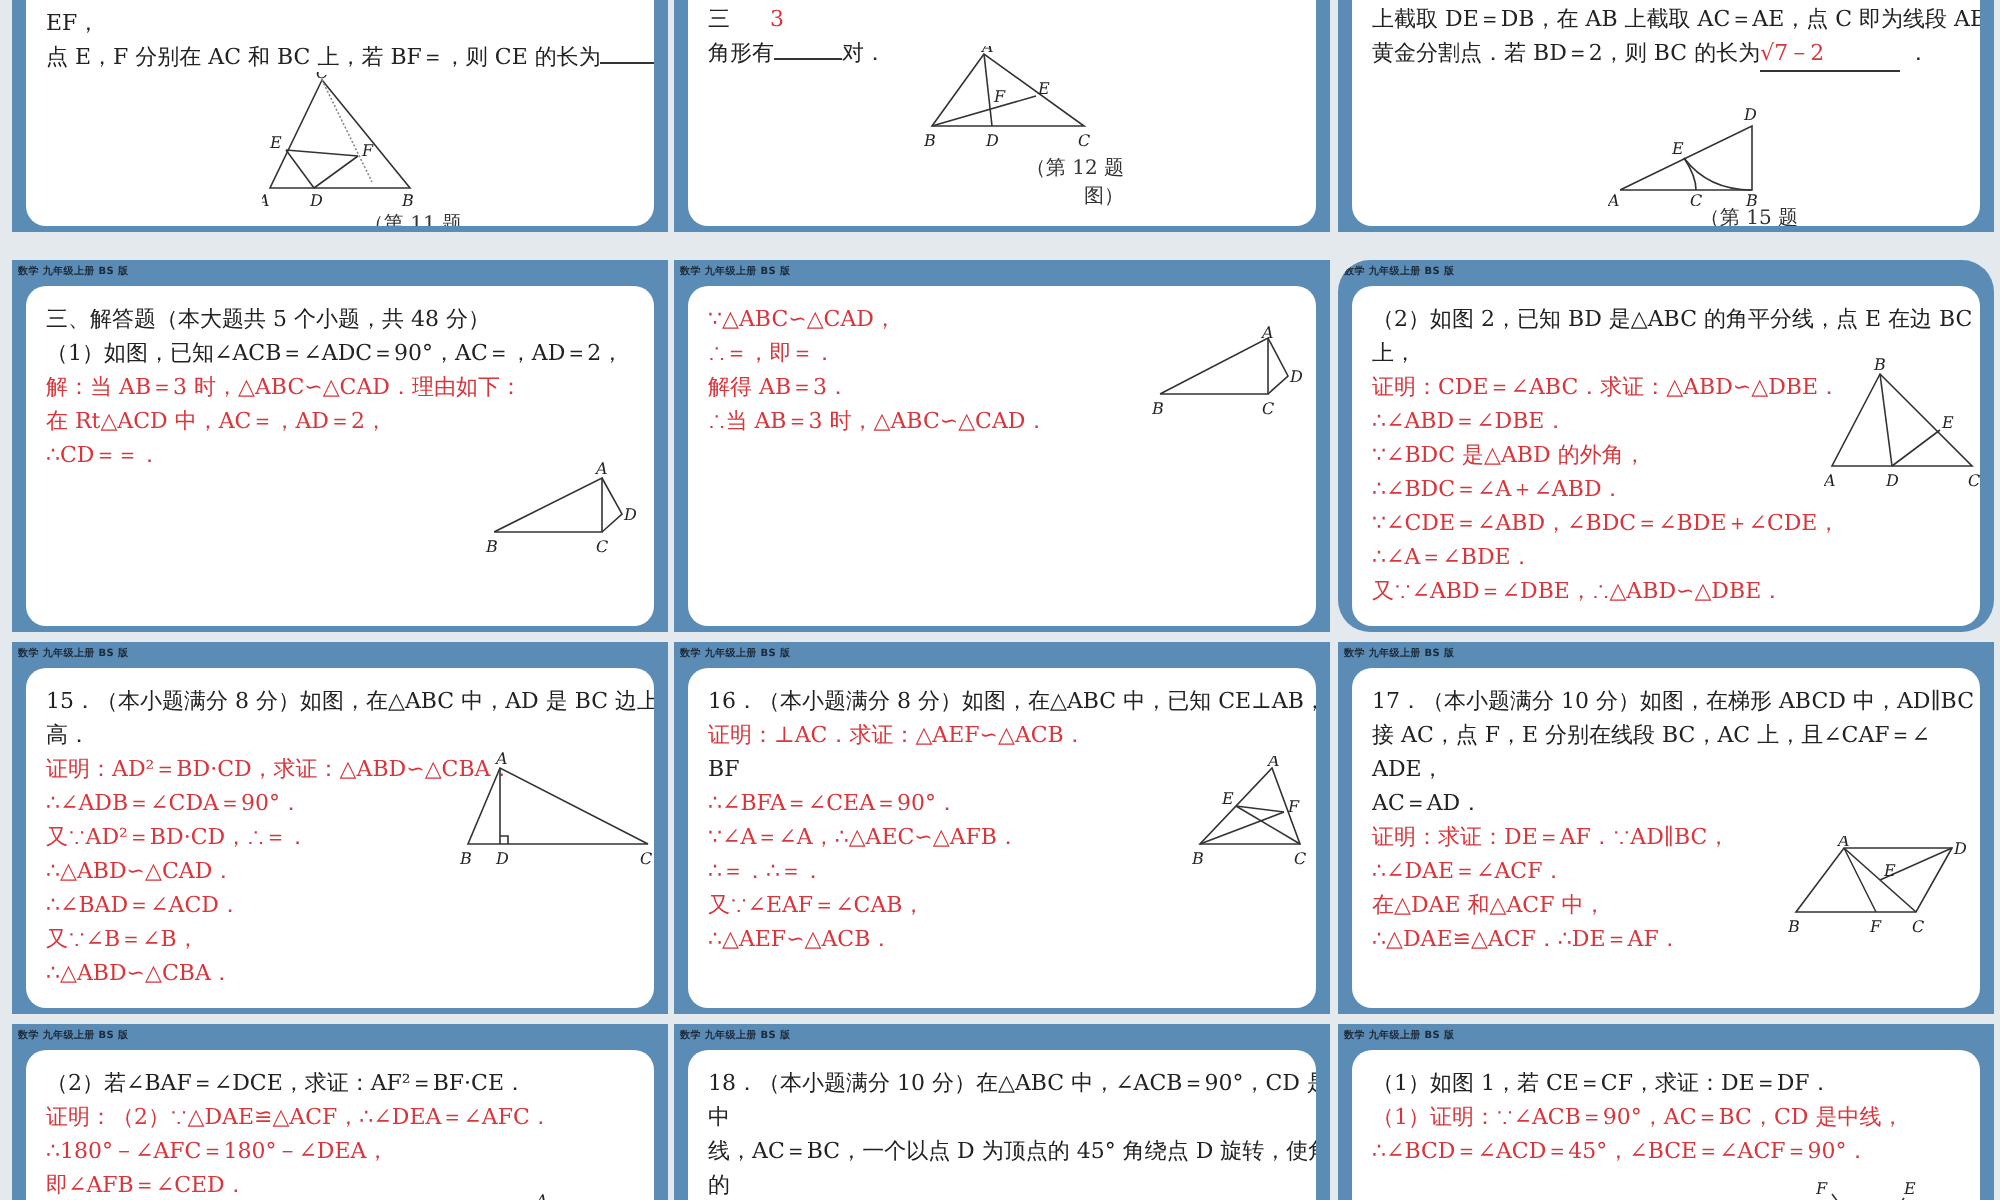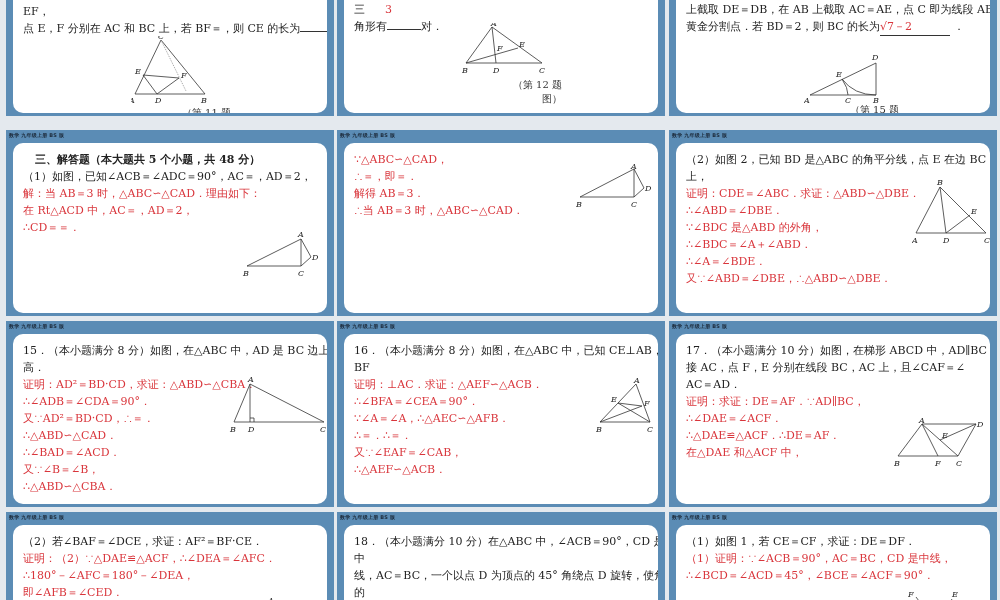--- a/index.html
+++ b/index.html
@@ -17,21 +17,21 @@
     color:#1c2a3a; font-family:"DejaVu Sans","Liberation Sans",sans-serif;
     letter-spacing:0.2px; white-space:nowrap;
   }
   .card {
     position:absolute; left:7px; top:13px; right:7px; bottom:3px;
     background:#fff; border-radius:10px; overflow:hidden;
   }
   .lines { position:absolute; left:10px; top:8px; right:8px; }
   .ln { font-size:11px; line-height:17px; color:#222; white-space:nowrap; }
   .ln.red { color:#d9353b; }
-  .ln.bold { font-weight:bold;margin-left:12px; }
+  .ln.bold { font-weight:normal; }
   .fig { position:absolute; }
   .fig svg { display:block; }
   .cap { font-size:10px; color:#333; text-align:right; line-height:14px; }
   .blank { display:inline-block; border-bottom:1px solid #333; width:40px; height:10px; vertical-align:baseline; }
   .ans { color:#d9353b; }
   svg text { font-family:"DejaVu Serif","Liberation Serif",serif; font-style:italic; font-size:8px; fill:#222; }
   svg line, svg polyline, svg polygon, svg path { stroke:#333; stroke-width:0.8; fill:none; }
 </style>
 </head>
 <body>
@@ -151,30 +151,31 @@
         <polyline points="58,8 68,27 58,36"></polyline>
         <text x="55" y="8">A</text>
         <text x="69" y="30">D</text>
         <text x="0" y="46">B</text>
         <text x="55" y="46">C</text>
       </svg>
     </div>
   </div>
 </div>
 
-<div class="slide" style="left:669px; top:130px;">
+<div class="slide" style="left:669px; top:130px;border-radius:16px;">
   <div class="slide-hdr">数学 九年级上册 BS 版</div>
   <div class="card">
     <div class="lines">
       <div class="ln">（2）如图 2，已知 BD 是△ABC 的角平分线，点 E 在边 BC</div>
       <div class="ln">上，</div>
       <div class="ln red">证明：CDE＝∠ABC．求证：△ABD∽△DBE．</div>
       <div class="ln red">∴∠ABD＝∠DBE．</div>
       <div class="ln red">∵∠BDC 是△ABD 的外角，</div>
       <div class="ln red">∴∠BDC＝∠A＋∠ABD．</div>
+      <div class="ln red">∵∠CDE＝∠ABD，∠BDC＝∠BDE＋∠CDE，</div>
       <div class="ln red">∴∠A＝∠BDE．</div>
       <div class="ln red">又∵∠ABD＝∠DBE，∴△ABD∽△DBE．</div>
     </div>
     <div class="fig" style="left:236px; top:34px;">
       <svg width="80" height="70" viewBox="0 0 80 70">
         <polygon points="28,10 4,56 74,56"></polygon>
         <line x1="28" y1="10" x2="34" y2="56"></line>
         <line x1="34" y1="56" x2="58" y2="38"></line>
         <text x="25" y="8">B</text>
         <text x="59" y="37">E</text>
@@ -212,22 +213,22 @@
       </svg>
     </div>
   </div>
 </div>
 
 <div class="slide" style="left:337px; top:321px;">
   <div class="slide-hdr">数学 九年级上册 BS 版</div>
   <div class="card">
     <div class="lines">
       <div class="ln">16．（本小题满分 8 分）如图，在△ABC 中，已知 CE⊥AB，</div>
+      <div class="ln red">证明：⊥AC．求证：△AEF∽△ACB．</div>
       <div class="ln">BF</div>
-      <div class="ln red">证明：⊥AC．求证：△AEF∽△ACB．</div>
       <div class="ln red">∴∠BFA＝∠CEA＝90°．</div>
       <div class="ln red">∵∠A＝∠A，∴△AEC∽△AFB．</div>
       <div class="ln red">∴＝．∴＝．</div>
       <div class="ln red">又∵∠EAF＝∠CAB，</div>
       <div class="ln red">∴△AEF∽△ACB．</div>
     </div>
     <div class="fig" style="left:252px; top:44px;">
       <svg width="60" height="60" viewBox="0 0 60 60">
         <polygon points="40,6 4,44 54,44"></polygon>
         <line x1="22" y1="25" x2="54" y2="44"></line>
@@ -242,25 +243,26 @@
     </div>
   </div>
 </div>
 
 <div class="slide" style="left:669px; top:321px;">
   <div class="slide-hdr">数学 九年级上册 BS 版</div>
   <div class="card">
     <div class="lines">
       <div class="ln">17．（本小题满分 10 分）如图，在梯形 ABCD 中，AD∥BC，连</div>
       <div class="ln">接 AC，点 F，E 分别在线段 BC，AC 上，且∠CAF＝∠</div>
+      <div class="ln">ADE，</div>
       <div class="ln">AC＝AD．</div>
       <div class="ln red">证明：求证：DE＝AF．∵AD∥BC，</div>
       <div class="ln red">∴∠DAE＝∠ACF．</div>
+      <div class="ln red">在△DAE 和△ACF 中，</div>
       <div class="ln red">∴△DAE≌△ACF．∴DE＝AF．</div>
-      <div class="ln red">在△DAE 和△ACF 中，</div>
     </div>
     <div class="fig" style="left:218px; top:84px;">
       <svg width="90" height="50" viewBox="0 0 90 50">
         <polygon points="28,6 82,6 64,38 4,38"></polygon>
         <line x1="28" y1="6" x2="64" y2="38"></line>
         <line x1="28" y1="6" x2="44" y2="38"></line>
         <line x1="82" y1="6" x2="46" y2="22"></line>
         <text x="25" y="5">A</text>
         <text x="83" y="9">D</text>
         <text x="48" y="20">E</text>

